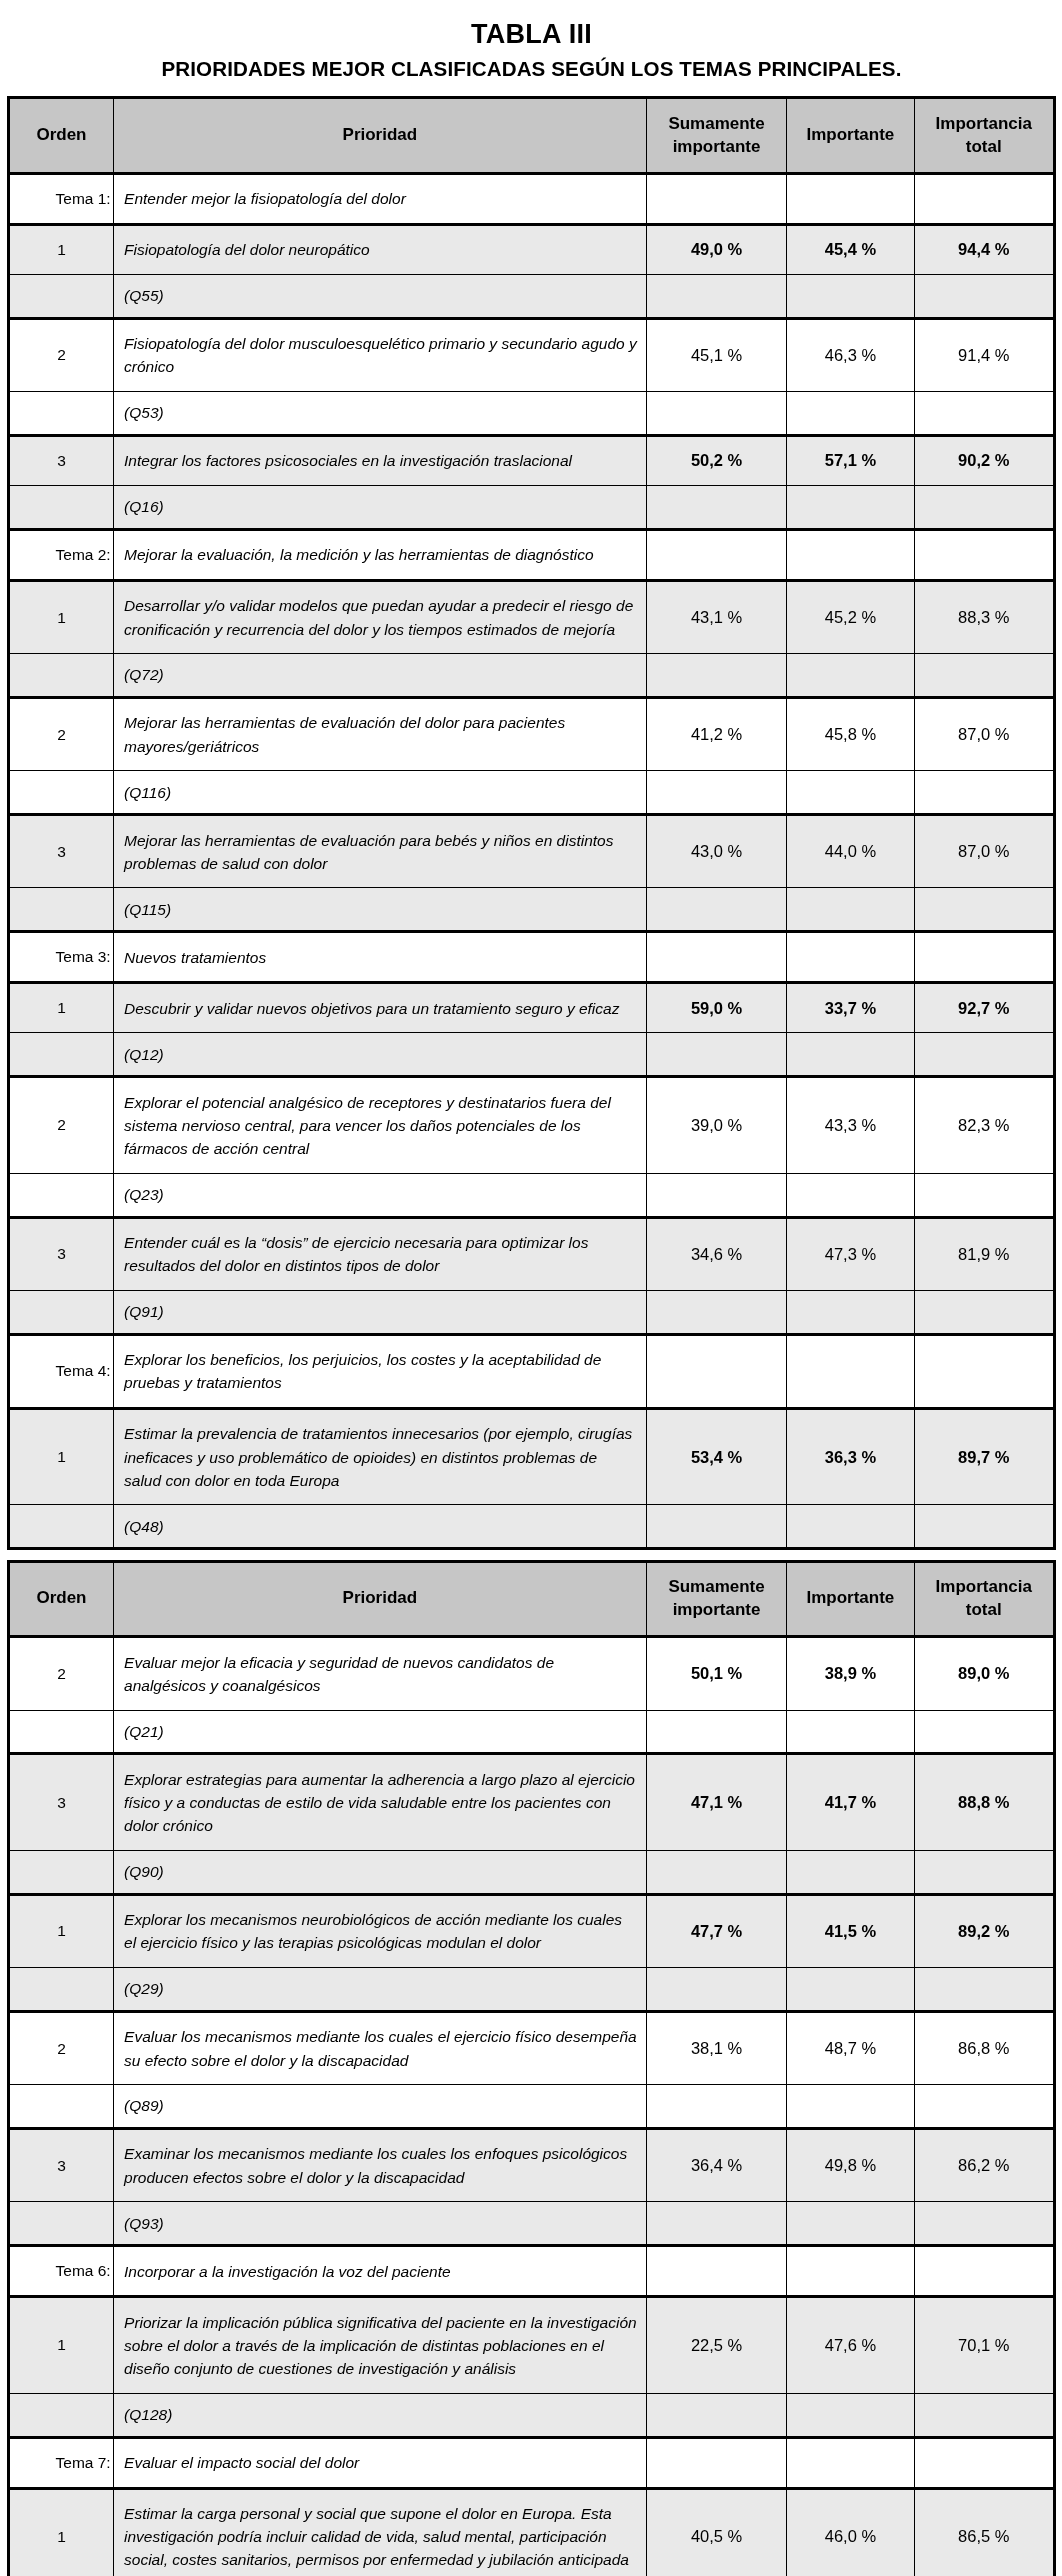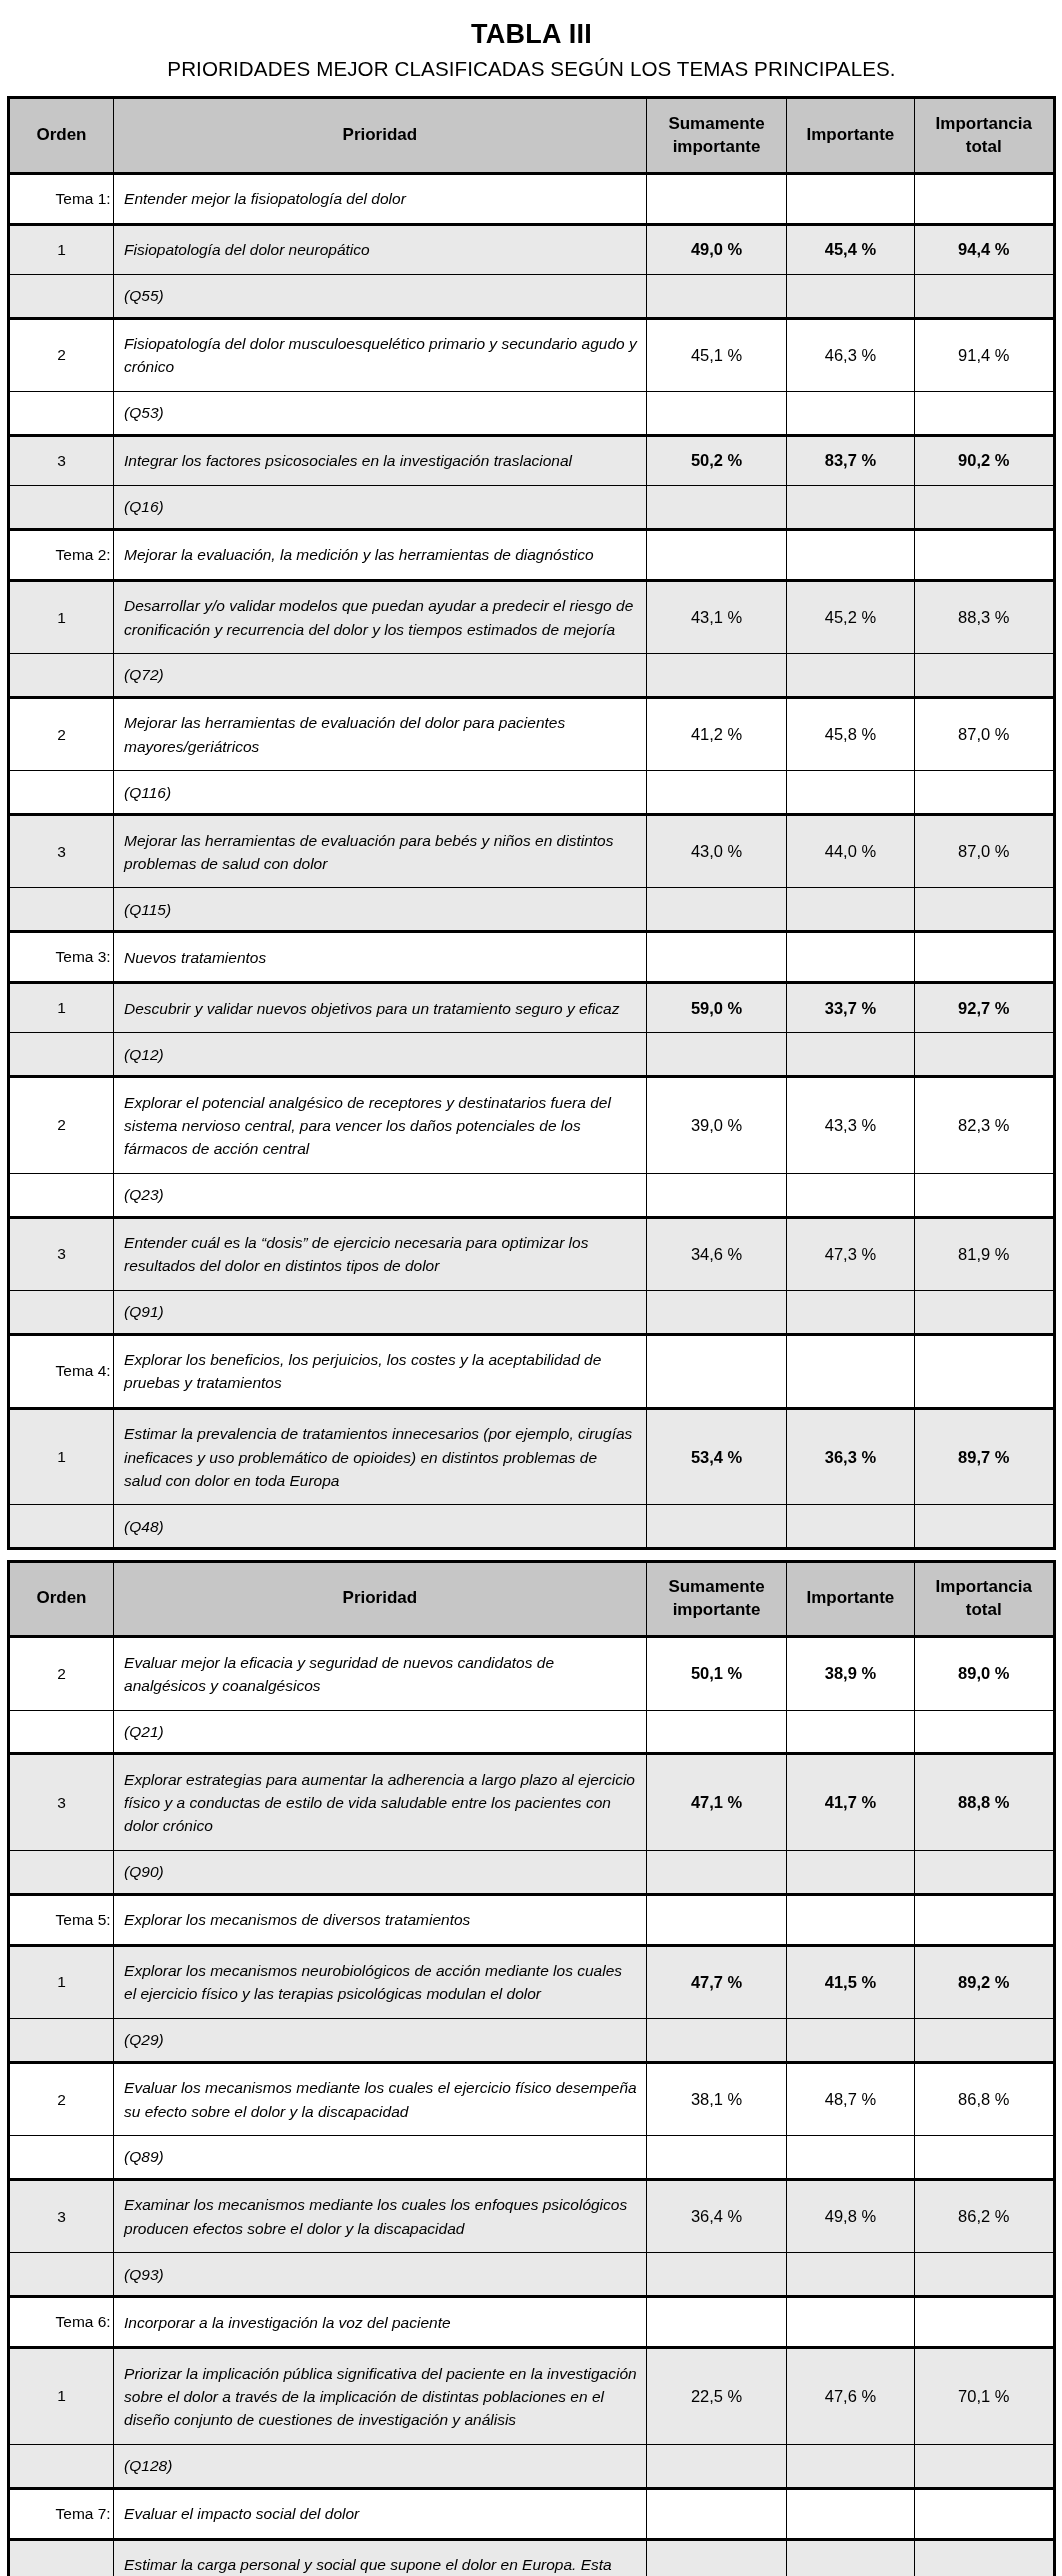--- a/index.html
+++ b/index.html
@@ -10,21 +10,21 @@
     -webkit-font-smoothing: antialiased;
   }
   .page { padding: 13.4px 7.2px 18.5px 7.2px; }
 
   .title-block { text-align: center; margin: 5.2px 0 15.5px 0; }
   .title-line1 {
     font-size: 27px; font-weight: bold; letter-spacing: 0.3px;
     margin-bottom: 7.2px;
   }
   .title-line2 {
-    font-size: 20.6px; font-weight: normal; letter-spacing: 0.1px;
+    font-size: 20.6px; font-weight: bold; letter-spacing: 0.1px;
   }
 
   table.prio {
     width: 100%;
     border-collapse: collapse;
     border: 3.1px solid #000;
     table-layout: fixed;
   }
   table.prio + table.prio { margin-top: 9.3px; }
 
@@ -131,21 +131,21 @@
           <td class="orden"></td>
           <td class="prioridad qcode">(Q53)</td>
           <td class="value"></td>
           <td class="value"></td>
           <td class="value"></td>
         </tr>
         <tr class="thick shaded boldvals">
           <td class="orden">3</td>
           <td class="prioridad">Integrar los factores psicosociales en la investigación traslacional</td>
           <td class="value">50,2 %</td>
-          <td class="value">83,7 %</td>
+          <td class="value">57,1 %</td>
           <td class="value">90,2 %</td>
         </tr>
         <tr class="thin shaded">
           <td class="orden"></td>
           <td class="prioridad qcode">(Q16)</td>
           <td class="value"></td>
           <td class="value"></td>
           <td class="value"></td>
         </tr>
         <tr class="thick">
@@ -309,27 +309,20 @@
           <td class="value">41,7 %</td>
           <td class="value">88,8 %</td>
         </tr>
         <tr class="thin shaded">
           <td class="orden"></td>
           <td class="prioridad qcode">(Q90)</td>
           <td class="value"></td>
           <td class="value"></td>
           <td class="value"></td>
         </tr>
-        <tr class="thick">
-          <td class="orden tema-label">Tema 5:</td>
-          <td class="prioridad">Explorar los mecanismos de diversos tratamientos</td>
-          <td class="value"></td>
-          <td class="value"></td>
-          <td class="value"></td>
-        </tr>
         <tr class="thick shaded boldvals">
           <td class="orden">1</td>
           <td class="prioridad">Explorar los mecanismos neurobiológicos de acción mediante los cuales el ejercicio físico y las terapias psicológicas modulan el dolor</td>
           <td class="value">47,7 %</td>
           <td class="value">41,5 %</td>
           <td class="value">89,2 %</td>
         </tr>
         <tr class="thin shaded">
           <td class="orden"></td>
           <td class="prioridad qcode">(Q29)</td>

